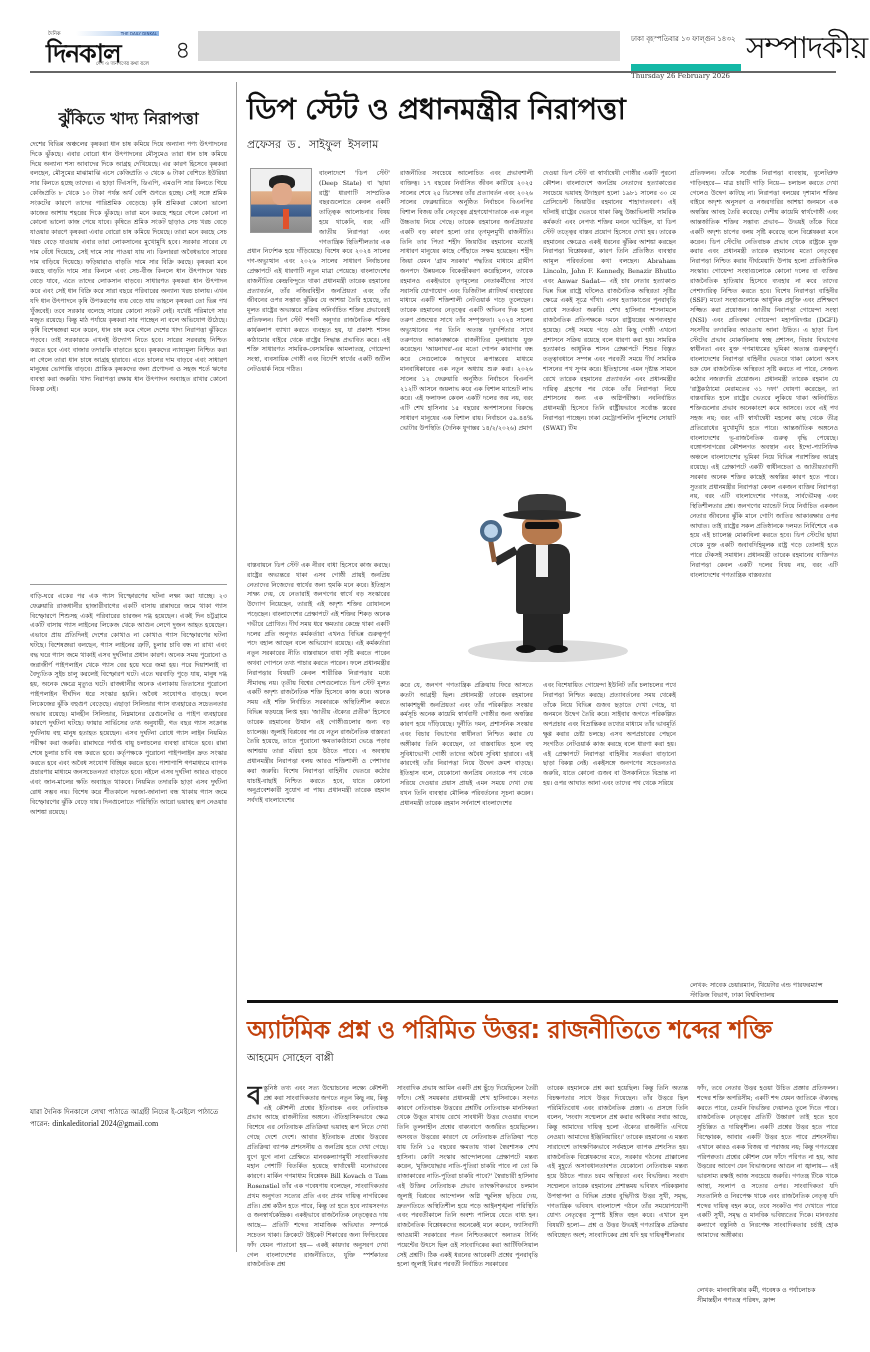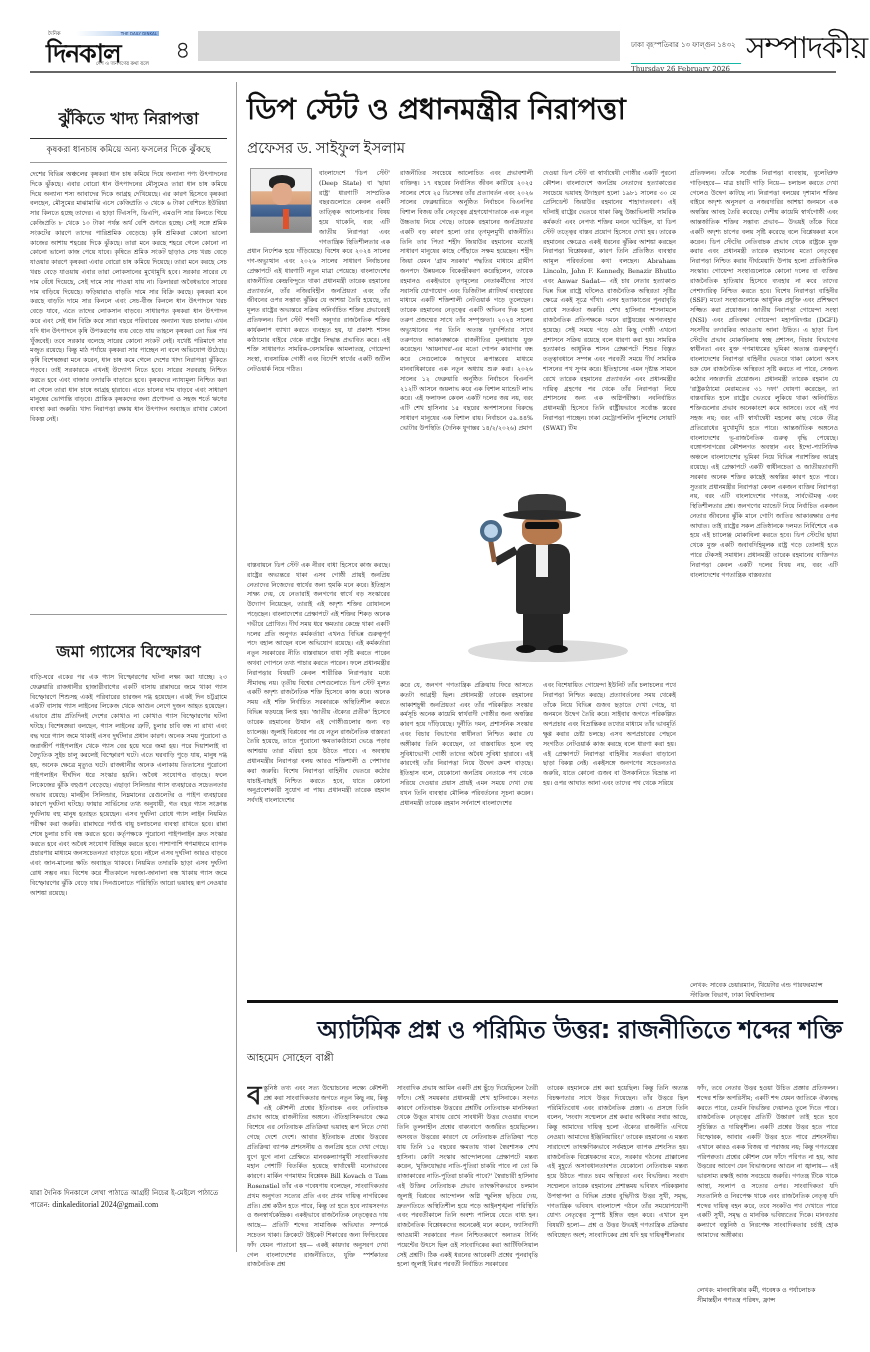--- a/index.html
+++ b/index.html
@@ -9,38 +9,38 @@
   
   .masthead { position: absolute; left: 46px; top: 28px; width: 800px; height: 40px; }
   .logo { position: absolute; left: 0; top: 0; width: 115px; height: 38px; }
   .logo-small { position: absolute; left: 2px; top: 2px; font-size: 5px; color: #333; }
   .logo-en { position: absolute; left: 30px; top: 3px; width: 83px; height: 5px; background: linear-gradient(90deg,#ffffff,#8fb6e6); font-size: 4px; text-align: right; color: #1a3d7c; line-height: 5px; padding-right: 2px; font-family: "DejaVu Sans", sans-serif; }
   .logo-main { position: absolute; left: 0; top: 6px; font-family: "DejaVu Sans", sans-serif; font-weight: bold; font-size: 25px; letter-spacing: -1px; color: #111; }
   .logo-tag { position: absolute; left: 50px; top: 32px; font-size: 5px; color: #333; }
   .page-num { position: absolute; left: 129px; top: 3px; font-family: "DejaVu Sans", sans-serif; font-size: 24px; color: #222; }
   .grey-band { position: absolute; left: 152px; top: 3px; width: 422px; height: 30px; background: #d9d9d9; }
   .date-box { position: absolute; left: 585px; top: 6px; width: 110px; font-size: 7px; color: #333; line-height: 11px; }
-  .date-box .bn { border-bottom: 1px solid #14b8a6; padding-bottom: 12px; margin-top: 6px; }
+  .date-box .bn { border-bottom: 7px solid #14b8a6; padding-bottom: 19px; }
   .section-title { position: absolute; left: 700px; top: -4px; font-family: "DejaVu Sans", sans-serif; font-size: 30px; color: #111; letter-spacing: -1px; }
   .masthead-rule { position: absolute; left: 30px; top: 71px; width: 806px; height: 2px; background: #666; }
 
   
   .left-col { position: absolute; left: 30px; top: 82px; width: 197px; }
   .lc-head { text-align: center; font-family: "DejaVu Sans", sans-serif; font-size: 16px; font-weight: bold; margin-top: 24px; }
   .lc-sub { text-align: center; font-size: 8.5px; border-top: 1.5px solid #333; border-bottom: 1.5px solid #999; padding: 4px 0 5px; margin-top: 5px; font-family: "DejaVu Sans", sans-serif; }
   .lc-body { font-size: 6.3px; line-height: 9.8px; text-align: justify; margin-top: 6px; color: #222; }
   .notice-box { background: #1f1f1f; color: #fff; text-align: center; font-family: "DejaVu Sans", sans-serif; font-weight: bold; font-size: 14px; padding: 3px 0 5px; margin-top: 6px; }
   .notice-text { font-size: 7px; line-height: 11px; margin-top: 3px; }
   .notice-text .email { font-family: "Liberation Serif", serif; font-size: 8px; }
 
   .col-divider { position: absolute; left: 236px; top: 82px; width: 1px; height: 1170px; background: #999; }
 
   
   .main-head { position: absolute; left: 247px; top: 86px; width: 595px; font-family: "DejaVu Sans", sans-serif; font-weight: bold; font-size: 29px; letter-spacing: -0.5px; color: #111; white-space: nowrap; }
-  .byline { position: absolute; left: 247px; top: 136px; font-family: Liberation Serif, serif; font-size: 15px; color: #222; }
+  .byline { position: absolute; left: 247px; top: 136px; font-family: Liberation Mono, monospace; font-size: 11px; color: #222; }
   .author-photo { position: absolute; left: 250px; top: 168px; width: 62px; height: 65px; border: 1px solid #999; background: linear-gradient(180deg,#f0f0f0 0%,#f0f0f0 35%,#e1b08a 36%,#d9a07a 55%,#4d6e9a 58%,#3b5b8a 75%,#9a9a9a 76%,#8b8b8b 100%); overflow: hidden; }
   .author-photo .hair { position: absolute; left: 18px; top: 6px; width: 26px; height: 14px; background: #222; border-radius: 50% 50% 30% 30%; }
   .author-photo .face { position: absolute; left: 21px; top: 14px; width: 20px; height: 22px; background: #e0a98a; border-radius: 40%; }
   .author-photo .tie { position: absolute; left: 32px; top: 40px; width: 6px; height: 20px; background: #e0522c; }
 
   .body-text { position: absolute; font-size: 6.2px; line-height: 9.8px; text-align: justify; color: #222; overflow: hidden; }
   .mc1 { left: 247px; top: 168px; width: 143px; height: 380px; }
   .mc1-wrap { float: left; width: 72px; height: 72px; }
   .mc2 { left: 400px; top: 168px; width: 133px; height: 315px; }
   .mc3 { left: 543px; top: 168px; width: 133px; height: 315px; }
@@ -61,21 +61,21 @@
   .spy-shoe { position: absolute; top: 155px; width: 20px; height: 8px; background: #111; border-radius: 50%; }
   .spy-lens { position: absolute; left: 72px; top: 30px; width: 22px; height: 22px; border: 4px solid #4a6a8a; border-radius: 50%; background: #bcd4ea; }
   .spy-handle { position: absolute; left: 82px; top: 50px; width: 5px; height: 22px; background: #8a5a3a; transform: rotate(-10deg); }
   .spy-arm { position: absolute; left: 86px; top: 62px; width: 24px; height: 8px; background: #2b2b2b; transform: rotate(-30deg); }
 
   .author-note { position: absolute; left: 690px; top: 980px; width: 148px; font-size: 6.3px; line-height: 10px; color: #222; }
 
   .section-rule { position: absolute; left: 247px; top: 1000px; width: 591px; height: 3px; background: #111; }
 
   
-  .second-head { position: absolute; left: 247px; top: 1011px; width: 595px; font-family: "DejaVu Sans", sans-serif; font-weight: bold; font-size: 24px; letter-spacing: -0.5px; color: #0f172a; white-space: nowrap; text-align: right; }
+  .second-head { position: absolute; left: 247px; top: 1011px; width: 595px; font-family: "DejaVu Sans", sans-serif; font-weight: bold; font-size: 24px; letter-spacing: -0.5px; color: #c2410c; white-space: nowrap; }
   .byline2 { position: absolute; left: 247px; top: 1050px; font-family: "DejaVu Sans", sans-serif; font-size: 10px; color: #222; }
   .sc { position: absolute; top: 1083px; width: 141px; height: 195px; font-size: 6.2px; line-height: 9.8px; text-align: justify; color: #222; overflow: hidden; }
   .sc1 { left: 247px; } .sc2 { left: 397px; } .sc3 { left: 547px; } .sc4 { left: 697px; width: 141px; }
   .dropcap { float: left; font-family: "DejaVu Sans", sans-serif; font-size: 26px; line-height: 24px; font-weight: bold; margin-right: 2px; }
   .author-note2 { position: absolute; left: 697px; top: 1285px; width: 141px; font-size: 6.3px; line-height: 10px; color: #222; }
 </style>
 </head>
 <body>
 
 <div class="masthead">
@@ -91,25 +91,23 @@
     <div class="bn">ঢাকা বৃহস্পতিবার ১৩ ফাল্গুন ১৪৩২</div>
     <div>Thursday 26 February 2026</div>
   </div>
   <span class="section-title">সম্পাদকীয়</span>
 </div>
 <div class="masthead-rule"></div>
 
 <div class="left-col">
   <div>
     <div class="lc-head">ঝুঁকিতে খাদ্য নিরাপত্তা</div>
-    <div class="lc-sub">কৃষকরা ধানচাষ কমিয়ে অন্য ফসলের দিকে ঝুঁকছে</div>
     <div class="lc-body" style="height:437px;overflow:hidden;">দেশের বিভিন্ন অঞ্চলের কৃষকরা ধান চাষ কমিয়ে দিয়ে অন্যান্য পণ্য উৎপাদনের দিকে ঝুঁকছে। এবার বোরো ধান উৎপাদনের মৌসুমেও তারা ধান চাষ কমিয়ে দিয়ে অন্যান্য শস্য আবাদের দিকে আগ্রহ দেখিয়েছে। এর কারণ হিসেবে কৃষকরা বলছেন, মৌসুমের মাঝামাঝি এসে কেজিপ্রতি ৩ থেকে ৬ টাকা বেশিতে ইউরিয়া সার কিনতে হচ্ছে তাদের। এ ছাড়া টিএসপি, ডিএপি, এমওপি সার কিনতে গিয়ে কেজিপ্রতি ৮ থেকে ১০ টাকা পর্যন্ত অর্থ বেশি গুণতে হচ্ছে। সেই সঙ্গে শ্রমিক সংকটের কারণে তাদের পারিশ্রমিক বেড়েছে। কৃষি শ্রমিকরা কোনো ভালো কাজের আশায় শহরের দিকে ঝুঁকছে। তারা মনে করছে শহরে গেলে কোনো না কোনো ভালো কাজ পেয়ে যাবে। কৃষিতে শ্রমিক সংকট ছাড়াও সেচ খরচ বেড়ে যাওয়ার কারণে কৃষকরা এবার বোরো চাষ কমিয়ে দিয়েছে। তারা মনে করছে সেচ খরচ বেড়ে যাওয়ায় এবার তারা লোকসানের মুখোমুখি হবে। সরকার সারের যে দাম বেঁধে দিয়েছে, সেই দামে সার পাওয়া যায় না। ডিলাররা অবৈধভাবে সারের দাম বাড়িয়ে দিয়েছে। ফড়িয়ারাও বাড়তি দামে সার বিক্রি করছে। কৃষকরা মনে করছে বাড়তি দামে সার কিনলে এবং সেচ-বীজ কিনলে ধান উৎপাদনে খরচ বেড়ে যাবে, এতে তাদের লোকসান বাড়বে। সাধারণত কৃষকরা ধান উৎপাদন করে এবং সেই ধান বিক্রি করে সারা বছরে পরিবারের অন্যান্য খরচ চালায়। এখন যদি ধান উৎপাদনে কৃষি উপকরণের ব্যয় বেড়ে যায় তাহলে কৃষকরা তো ভিন্ন পথ খুঁজবেই। তবে সরকার বলেছে সারের কোনো সংকট নেই। যথেষ্ট পরিমাণে সার মজুত রয়েছে। কিন্তু মাঠ পর্যায়ে কৃষকরা সার পাচ্ছেন না বলে অভিযোগ উঠেছে। কৃষি বিশেষজ্ঞরা মনে করেন, ধান চাষ কমে গেলে দেশের খাদ্য নিরাপত্তা ঝুঁকিতে পড়বে। তাই সরকারকে এখনই উদ্যোগ নিতে হবে। সারের সরবরাহ নিশ্চিত করতে হবে এবং বাজার তদারকি বাড়াতে হবে। কৃষকদের ন্যায্যমূল্য নিশ্চিত করা না গেলে তারা ধান চাষে আগ্রহ হারাবে। এতে চালের দাম বাড়বে এবং সাধারণ মানুষের ভোগান্তি বাড়বে। প্রান্তিক কৃষকদের জন্য প্রণোদনা ও সহজ শর্তে ঋণের ব্যবস্থা করা জরুরি। খাদ্য নিরাপত্তা রক্ষায় ধান উৎপাদন অব্যাহত রাখার কোনো বিকল্প নেই।</div>
   </div>
   <div style="border-top:1px solid #999;margin-top:8px;">
-    <div class="lc-head">জমা গ্যাসের বিস্ফোরণ</div>
     <div class="lc-body" style="height:513px;overflow:hidden;">বাড়ি-ঘরে একের পর এক গ্যাস বিস্ফোরণের ঘটনা লক্ষ্য করা যাচ্ছে। ২৩ ফেব্রুয়ারি রাজধানীর হাজারীবাগের একটি বাসায় রান্নাঘরে জমে থাকা গ্যাস বিস্ফোরণে শিশুসহ একই পরিবারের চারজন দগ্ধ হয়েছেন। একই দিন চট্টগ্রামে একটি বাসায় গ্যাস লাইনের লিকেজ থেকে আগুন লেগে দুজন আহত হয়েছেন। এভাবে প্রায় প্রতিদিনই দেশের কোথাও না কোথাও গ্যাস বিস্ফোরণের ঘটনা ঘটছে। বিশেষজ্ঞরা বলছেন, গ্যাস লাইনের ত্রুটি, চুলার চাবি বন্ধ না রাখা এবং বদ্ধ ঘরে গ্যাস জমে থাকাই এসব দুর্ঘটনার প্রধান কারণ। অনেক সময় পুরোনো ও জরাজীর্ণ পাইপলাইন থেকে গ্যাস বের হয়ে ঘরে জমা হয়। পরে দিয়াশলাই বা বৈদ্যুতিক সুইচ চালু করলেই বিস্ফোরণ ঘটে। এতে ঘরবাড়ি পুড়ে যায়, মানুষ দগ্ধ হয়, অনেক ক্ষেত্রে মৃত্যুও ঘটে। রাজধানীর অনেক এলাকায় তিতাসের পুরোনো পাইপলাইন দীর্ঘদিন ধরে সংস্কার হয়নি। অবৈধ সংযোগও বাড়ছে। ফলে লিকেজের ঝুঁকি বহুগুণ বেড়েছে। এছাড়া সিলিন্ডার গ্যাস ব্যবহারেও সচেতনতার অভাব রয়েছে। মানহীন সিলিন্ডার, নিম্নমানের রেগুলেটর ও পাইপ ব্যবহারের কারণে দুর্ঘটনা ঘটছে। ফায়ার সার্ভিসের তথ্য অনুযায়ী, গত বছর গ্যাস সংক্রান্ত দুর্ঘটনায় বহু মানুষ হতাহত হয়েছেন। এসব দুর্ঘটনা রোধে গ্যাস লাইন নিয়মিত পরীক্ষা করা জরুরি। রান্নাঘরে পর্যাপ্ত বায়ু চলাচলের ব্যবস্থা রাখতে হবে। রান্না শেষে চুলার চাবি বন্ধ করতে হবে। কর্তৃপক্ষকে পুরোনো পাইপলাইন দ্রুত সংস্কার করতে হবে এবং অবৈধ সংযোগ বিচ্ছিন্ন করতে হবে। পাশাপাশি গণমাধ্যমে ব্যাপক প্রচারণার মাধ্যমে জনসচেতনতা বাড়াতে হবে। নইলে এসব দুর্ঘটনা আরও বাড়বে এবং জান-মালের ক্ষতি অব্যাহত থাকবে। নিয়মিত তদারকি ছাড়া এসব দুর্ঘটনা রোধ সম্ভব নয়। বিশেষ করে শীতকালে দরজা-জানালা বন্ধ থাকায় গ্যাস জমে বিস্ফোরণের ঝুঁকি বেড়ে যায়। দিনগুলোতে পরিস্থিতি আরো ভয়াবহ রূপ নেওয়ার আশঙ্কা রয়েছে।</div>
   </div>
   <div class="notice-text">
     <span>যারা দৈনিক দিনকালে লেখা পাঠাতে আগ্রহী নিচের ই-মেইলে পাঠাতে পারেন:</span>
     <span class="email">dinkaleditorial 2024@gmail.com</span>
   </div>
 </div>
 
 <div class="col-divider"></div>
 

